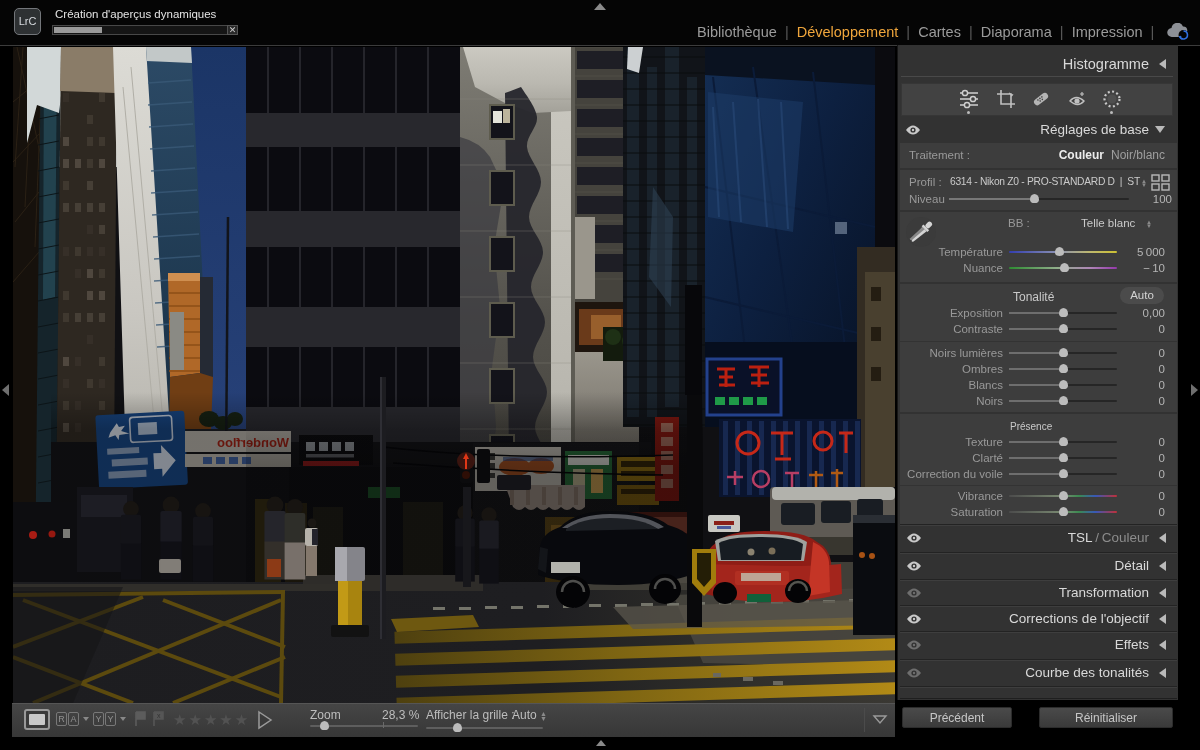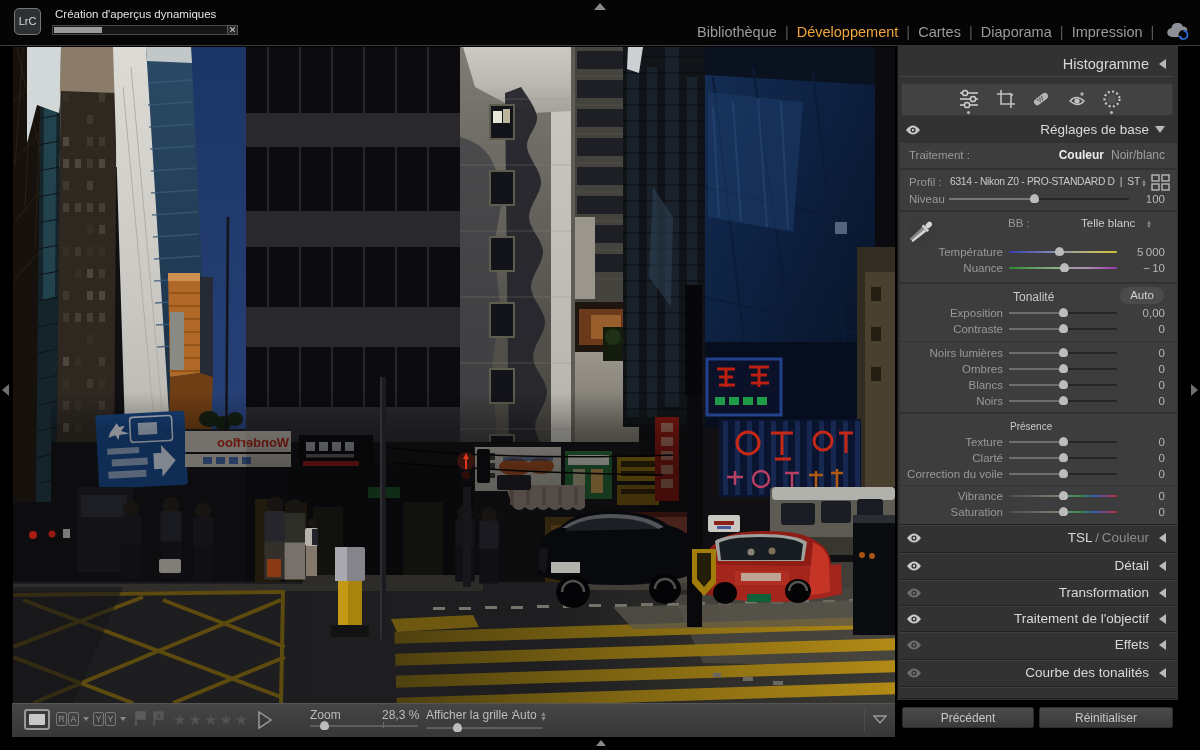--- a/index.html
+++ b/index.html
@@ -810,21 +810,21 @@
         <rect x="1" y="1" width="7" height="6"></rect>
         <rect x="11" y="1" width="7" height="6"></rect>
         <rect x="1" y="10" width="7" height="6"></rect>
         <rect x="11" y="10" width="7" height="6"></rect>
       </g>
     </svg>
 <div class="abs lab" style="left:11px;top:148px">Niveau</div>
 <div class="track" style="left:51px;top:153px;width:180px;background:#262626"></div>
 <div class="abs" style="left:51px;top:153px;width:86px;height:2px;background:#777"></div>
 <div class="abs thumb" style="left:132px;top:149px"></div>
-<div class="abs val" style="right:13px;top:148px">100</div>
+<div class="abs val" style="right:6px;top:148px">100</div>
 <div class="box" style="top:167px;height:70px"></div>
 <svg class="abs" style="left:6px;top:170px" width="34" height="34" viewBox="0 0 34 34">
       <circle cx="17" cy="17" r="15" fill="#3b3b3b"></circle>
       <g transform="rotate(45 17 17)">
         <rect x="15" y="3" width="5" height="7" rx="2" fill="#d4d4d4"></rect>
         <rect x="13.5" y="10" width="8" height="2.5" fill="#d4d4d4"></rect>
         <path d="M14.5 12.5 h6 L18.5 29 q-1 2.5 -2.5 0 Z" fill="#d4d4d4"></path>
         <path d="M14.5 12.5 h3 L16.2 29 l-0.8 1 q-1 1 -1.5-1 Z" fill="#888"></path>
       </g>
     </svg>
@@ -922,35 +922,35 @@
       <circle cx="8" cy="6" r="1.2" fill="#6e6e6e"></circle>
     </svg>
 <div class="abs hdr" style="right:29px;top:540px">Transformation</div>
 <div class="abs tri-l" style="right:12px;top:543px"></div>
 <div class="sep" style="top:560px"></div>
 <svg class="abs" style="left:8px;top:568px" width="16" height="12" viewBox="0 0 16 12">
       <path d="M1 6 q7-9 14 0 q-7 9 -14 0 Z" fill="#c9c9c9"></path>
       <circle cx="8" cy="6" r="2.6" fill="#323232"></circle>
       <circle cx="8" cy="6" r="1.2" fill="#c9c9c9"></circle>
     </svg>
-<div class="abs hdr" style="right:29px;top:566px">Traitement de l'objectif</div>
+<div class="abs hdr" style="right:29px;top:566px">Corrections de l'objectif</div>
 <div class="abs tri-l" style="right:12px;top:569px"></div>
 <div class="sep" style="top:586px"></div>
 <svg class="abs" style="left:8px;top:594px" width="16" height="12" viewBox="0 0 16 12">
       <path d="M1 6 q7-9 14 0 q-7 9 -14 0 Z" fill="#6e6e6e"></path>
       <circle cx="8" cy="6" r="2.6" fill="#323232"></circle>
       <circle cx="8" cy="6" r="1.2" fill="#6e6e6e"></circle>
     </svg>
 <div class="abs hdr" style="right:29px;top:592px">Effets</div>
 <div class="abs tri-l" style="right:12px;top:595px"></div>
 <div class="sep" style="top:614px"></div>
 <svg class="abs" style="left:8px;top:622px" width="16" height="12" viewBox="0 0 16 12">
       <path d="M1 6 q7-9 14 0 q-7 9 -14 0 Z" fill="#6e6e6e"></path>
       <circle cx="8" cy="6" r="2.6" fill="#323232"></circle>
       <circle cx="8" cy="6" r="1.2" fill="#6e6e6e"></circle>
     </svg>
 <div class="abs hdr" style="right:29px;top:620px">Courbe des tonalités</div>
 <div class="abs tri-l" style="right:12px;top:623px"></div>
 <div class="sep" style="top:641px"></div>
 <div class="abs" style="left:2px;top:653px;width:277px;height:1px;background:#1f1f1f"></div>
-<div class="abs" style="left:4px;top:662px;width:132px;height:21px;background:linear-gradient(#4a4a4a,#3a3a3a);border-radius:2px;border:1px solid #2c2c2c;color:#c6c6c6;font-size:12px;text-align:center;line-height:20px">Précédent</div>
+<div class="abs" style="left:4px;top:662px;width:110px;height:21px;background:linear-gradient(#4a4a4a,#3a3a3a);border-radius:2px;border:1px solid #2c2c2c;color:#c6c6c6;font-size:12px;text-align:center;line-height:20px">Précédent</div>
 <div class="abs" style="left:141px;top:662px;width:134px;height:21px;background:linear-gradient(#4a4a4a,#3a3a3a);border-radius:2px;border:1px solid #2c2c2c;color:#c6c6c6;font-size:12px;text-align:center;line-height:20px">Réinitialiser</div>
 </div>
 
 </body></html>

